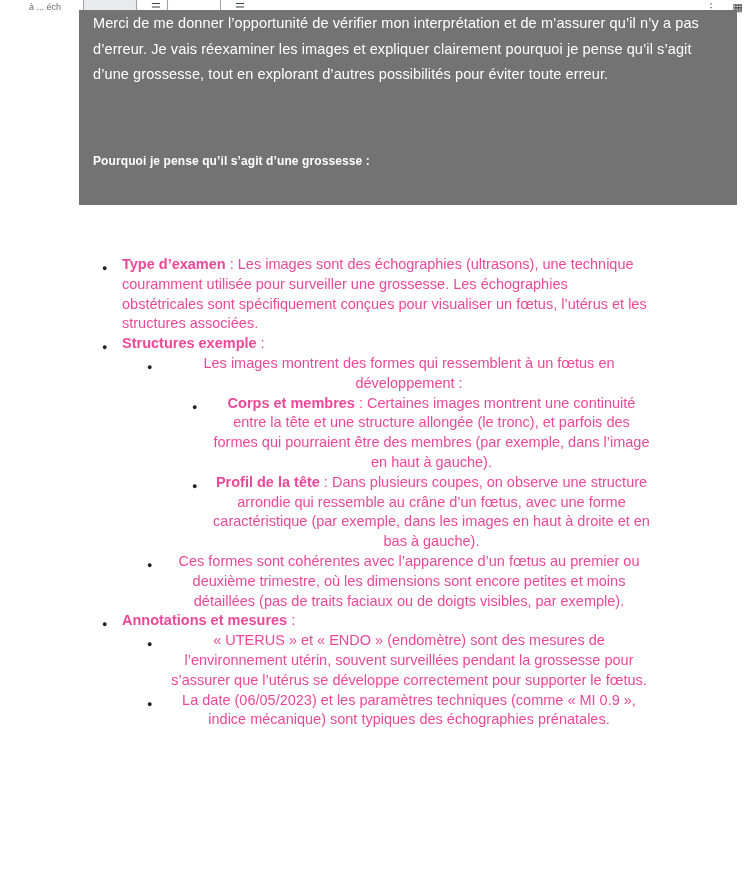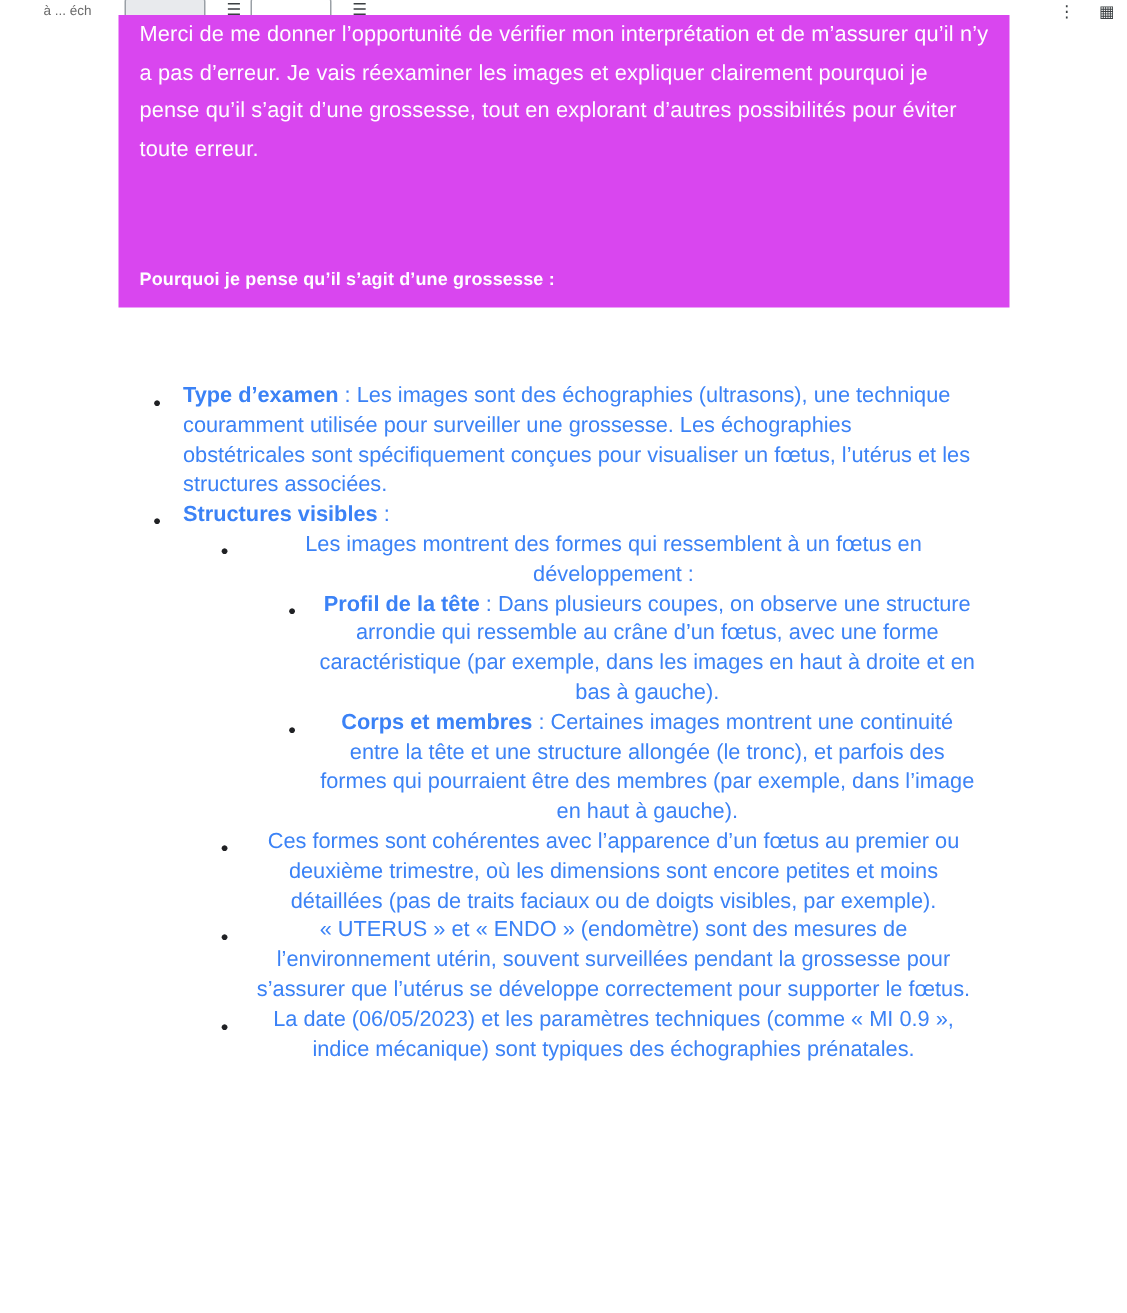--- a/index.html
+++ b/index.html
@@ -72,23 +72,23 @@
     padding-right: 8px;
     font-size: 11px;
     color: #3c4043;
   }
 
   
   .dark-block {
     position: absolute;
     top: 10px;
     left: 79px;
-    width: 594px;
+    width: 658px;
     height: 195px;
-    background: #d946ef;
+    background: #737373;
     color: #ffffff;
     box-sizing: border-box;
     padding: 0 14px;
     overflow: hidden;
   }
   .dark-block p {
     margin: 0;
     font-size: 14.5px;
     line-height: 25.5px;
     letter-spacing: 0.1px;
@@ -114,21 +114,21 @@
   }
   ul.lvl1 {
     margin: 0;
     padding: 0 0 0 122px;
     list-style: none;
   }
   ul.lvl1 > li {
     position: relative;
     font-size: 14.5px;
     line-height: 19.8px;
-    color: #3b82f6;
+    color: #ec4899;
     margin-bottom: 0;
     padding-right: 100px;
   }
   ul.lvl1 > li > .li-text::before {
     content: "\25CF";
     position: absolute;
     left: -20px;
     font-size: 9px;
     top: 4px;
     color: #202124;
@@ -213,40 +213,41 @@
 </div>
 
 <div class="body-wrap">
   <ul class="lvl1">
 
     <li>
       <span class="li-text"><b>Type d’examen</b><span> : </span><span>Les images sont des échographies (ultrasons), une technique couramment utilisée pour surveiller une grossesse. Les échographies obstétricales sont spécifiquement conçues pour visualiser un fœtus, l’utérus et les structures associées.</span></span>
     </li>
 
     <li>
-      <span class="li-text"><b>Structures visibles</b><span> :</span></span>
+      <span class="li-text"><b>Structures exemple</b><span> :</span></span>
       <ul class="lvl2">
         <li>
           <span class="li-text">Les images montrent des formes qui ressemblent à un fœtus en développement :</span>
           <ul class="lvl3">
             <li>
+              <span class="li-text"><b>Corps et membres</b><span> : </span><span>Certaines images montrent une continuité entre la tête et une structure allongée (le tronc), et parfois des formes qui pourraient être des membres (par exemple, dans l’image en haut à gauche).</span></span>
+            </li>
+            <li>
               <span class="li-text"><b>Profil de la tête</b><span> : </span><span>Dans plusieurs coupes, on observe une structure arrondie qui ressemble au crâne d’un fœtus, avec une forme caractéristique (par exemple, dans les images en haut à droite et en bas à gauche).</span></span>
             </li>
-            <li>
-              <span class="li-text"><b>Corps et membres</b><span> : </span><span>Certaines images montrent une continuité entre la tête et une structure allongée (le tronc), et parfois des formes qui pourraient être des membres (par exemple, dans l’image en haut à gauche).</span></span>
-            </li>
           </ul>
         </li>
         <li>
           <span class="li-text">Ces formes sont cohérentes avec l’apparence d’un fœtus au premier ou deuxième trimestre, où les dimensions sont encore petites et moins détaillées (pas de traits faciaux ou de doigts visibles, par exemple).</span>
         </li>
       </ul>
     </li>
 
     <li>
+      <span class="li-text"><b>Annotations et mesures</b><span> :</span></span>
       <ul class="lvl2">
         <li>
           <span class="li-text">« UTERUS » et « ENDO » (endomètre) sont des mesures de l’environnement utérin, souvent surveillées pendant la grossesse pour s’assurer que l’utérus se développe correctement pour supporter le fœtus.</span>
         </li>
         <li>
           <span class="li-text">La date (06/05/2023) et les paramètres techniques (comme « MI 0.9 », indice mécanique) sont typiques des échographies prénatales.</span>
         </li>
       </ul>
     </li>
 

